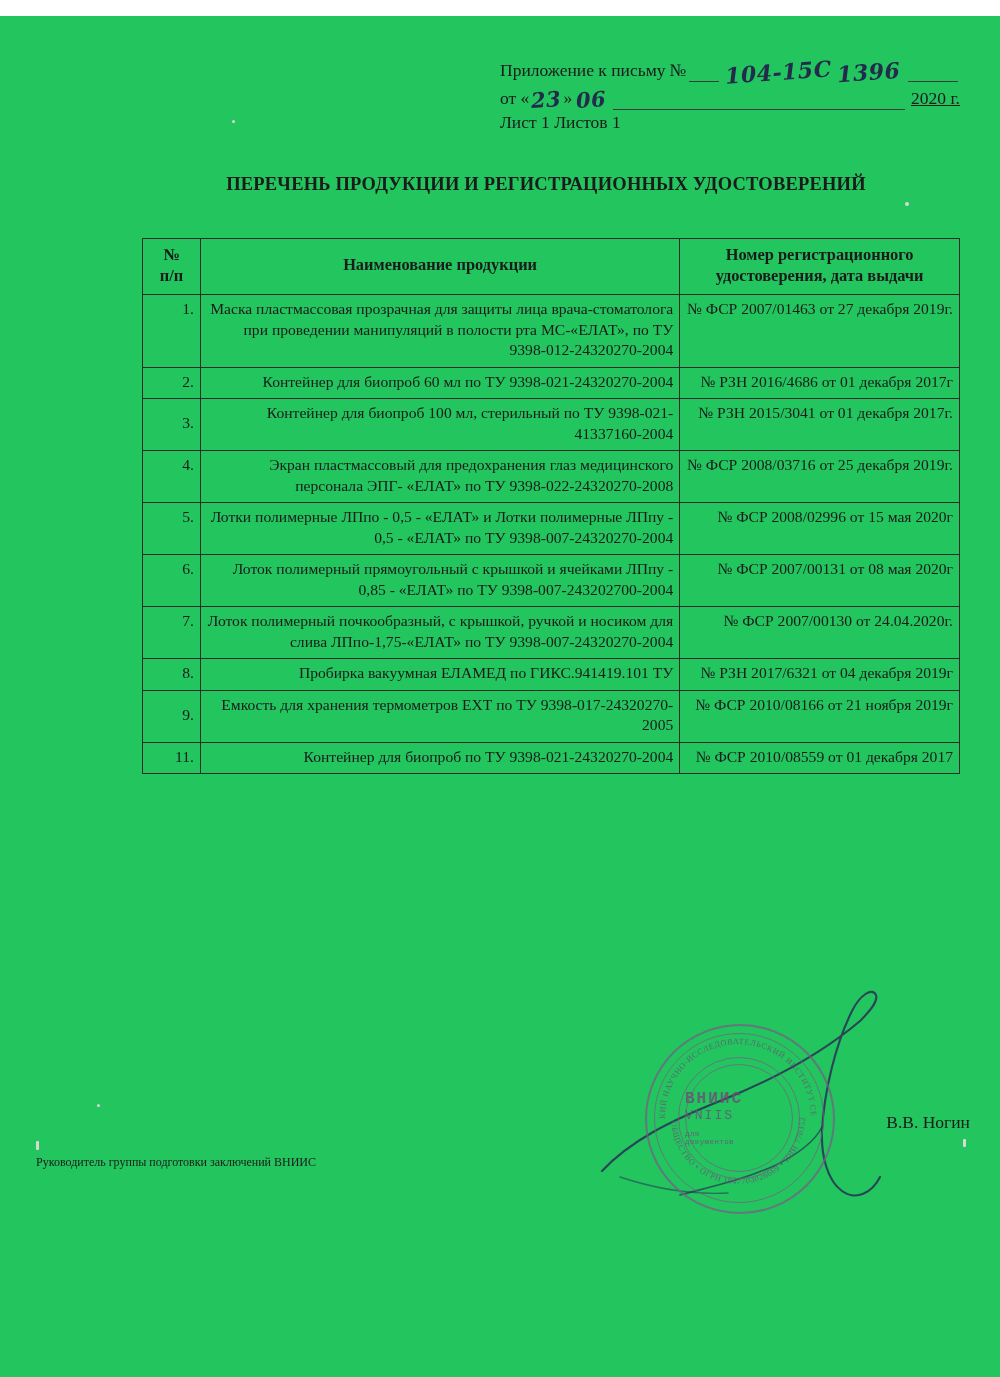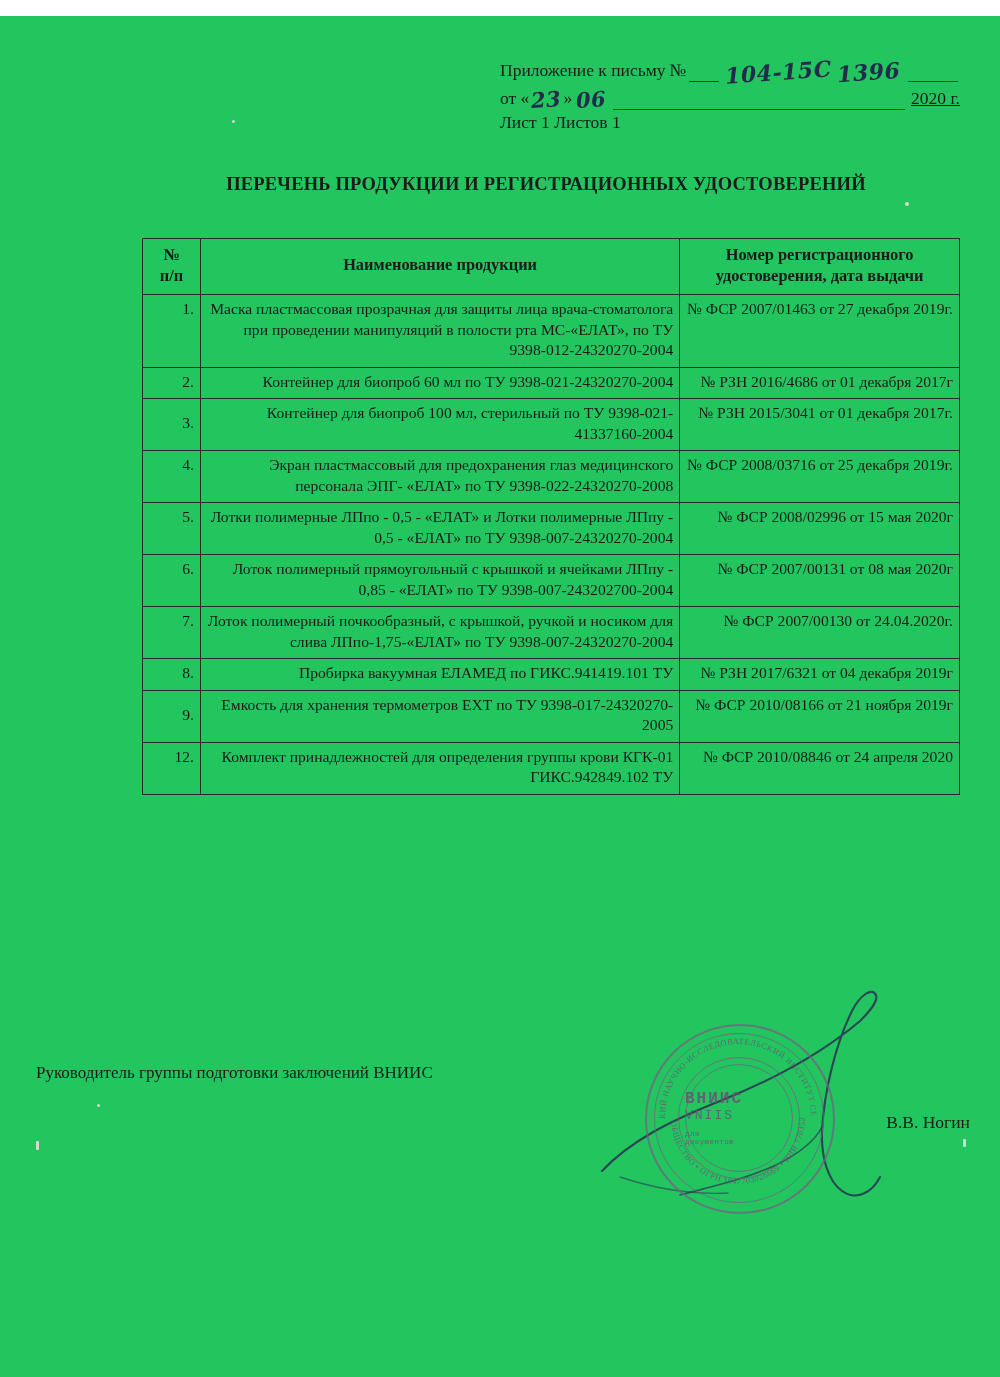--- a/index.html
+++ b/index.html
@@ -113,23 +113,23 @@
   }
   td.num.mid { vertical-align: middle; }
   td.name { text-align: right; }
   td.regno { text-align: right; }
   .hdr-sub { display: block; }
 
   
   .sign-row {
     position: absolute;
     left: 36px;
-    top: 1047px;
+    top: 1139px;
     width: 930px;
-    font-size: 17px;
+    font-size: 12px;
   }
   .sign-name {
     position: absolute;
     right: 30px;
     top: 1096px;
     font-size: 17.5px;
   }
 
   
   .stamp {
@@ -281,23 +281,23 @@
         <td class="num mid">8.</td>
         <td class="name">Пробирка вакуумная ЕЛАМЕД по ГИКС.941419.101 ТУ</td>
         <td class="regno">№ РЗН 2017/6321 от 04 декабря 2019г</td>
       </tr>
       <tr>
         <td class="num mid">9.</td>
         <td class="name">Емкость для хранения термометров ЕХТ по ТУ 9398-017-24320270-2005</td>
         <td class="regno">№ ФСР 2010/08166 от 21 ноября 2019г</td>
       </tr>
       <tr>
-        <td class="num">12.</td>
-        <td class="name">Комплект принадлежностей для определения группы крови КГК-01 ГИКС.942849.102 ТУ</td>
-        <td class="regno">№ ФСР 2010/08846 от 24 апреля 2020</td>
+        <td class="num">11.</td>
+        <td class="name">Контейнер для биопроб по ТУ 9398-021-24320270-2004</td>
+        <td class="regno">№ ФСР 2010/08559 от 01 декабря 2017</td>
       </tr>
     </tbody>
   </table>
 
   <div class="sign-row">Руководитель группы подготовки заключений ВНИИС</div>
   <div class="sign-name">В.В. Ногин</div>
 
   <div class="signature">
     <svg width="400" height="250" viewBox="0 0 400 250" fill="none">
       <path d="M42 190 C 70 160, 110 140, 160 120 C 210 100, 260 74, 300 40 C 312 28, 318 20, 316 14 C 312 6, 300 14, 292 30 C 276 62, 264 110, 262 150 C 261 176, 268 200, 282 210 C 296 220, 312 212, 320 196" stroke="#2a2f55" stroke-width="2.1" stroke-linecap="round" opacity="0.85"></path>

